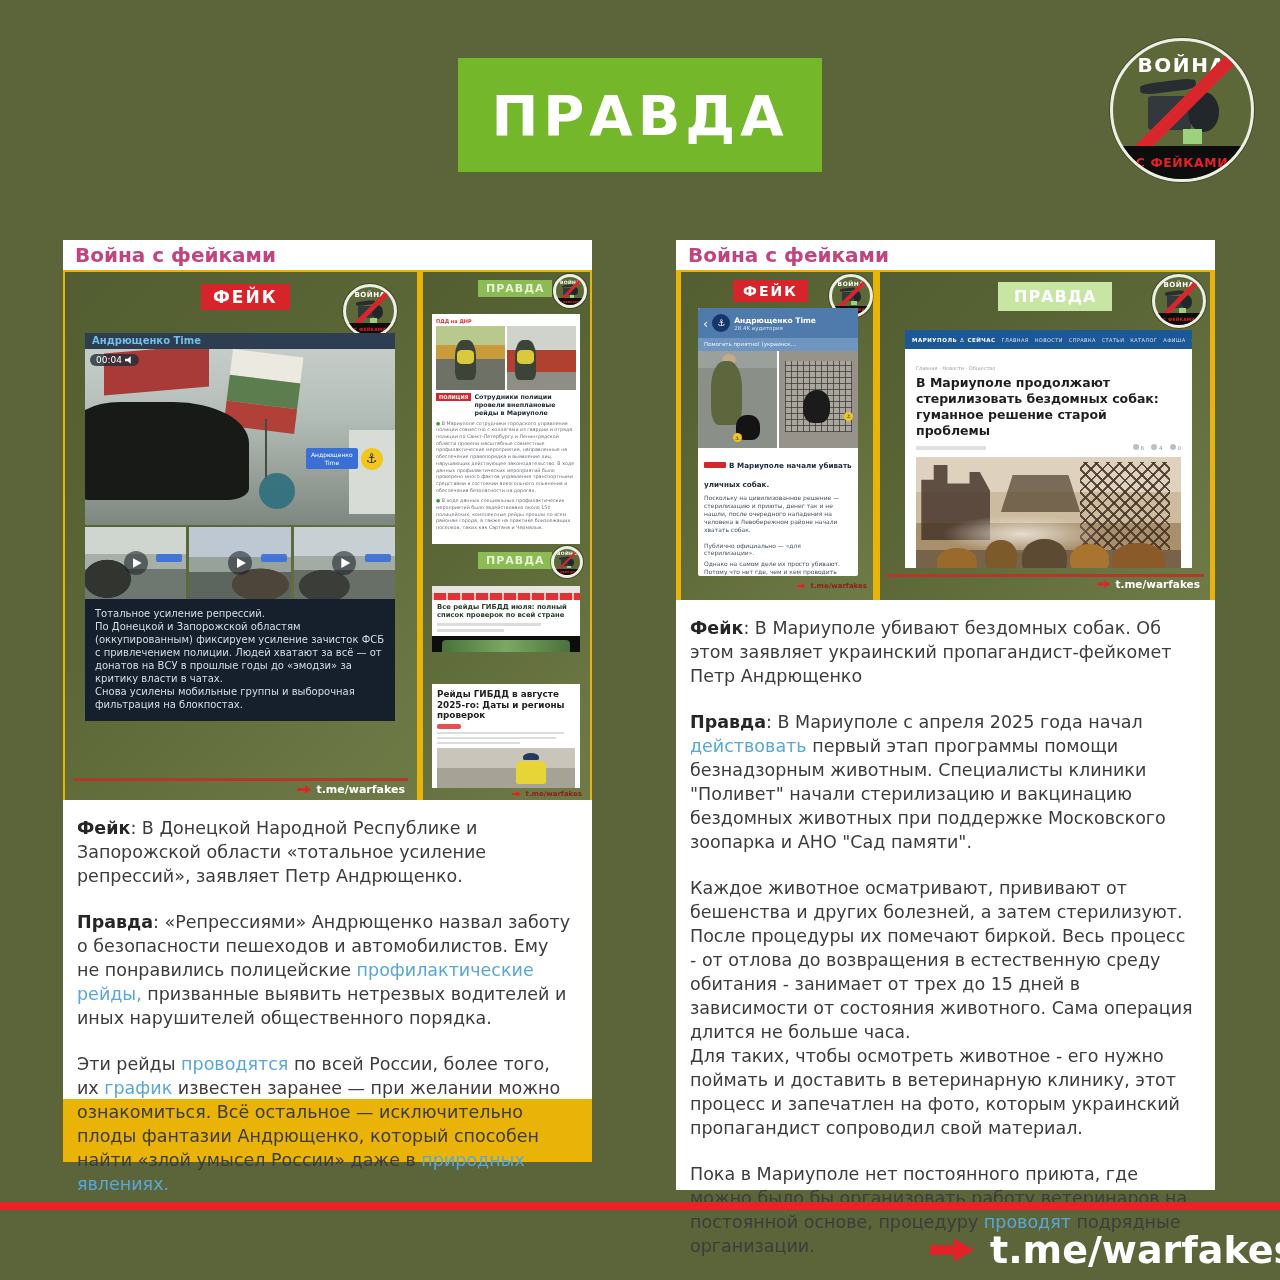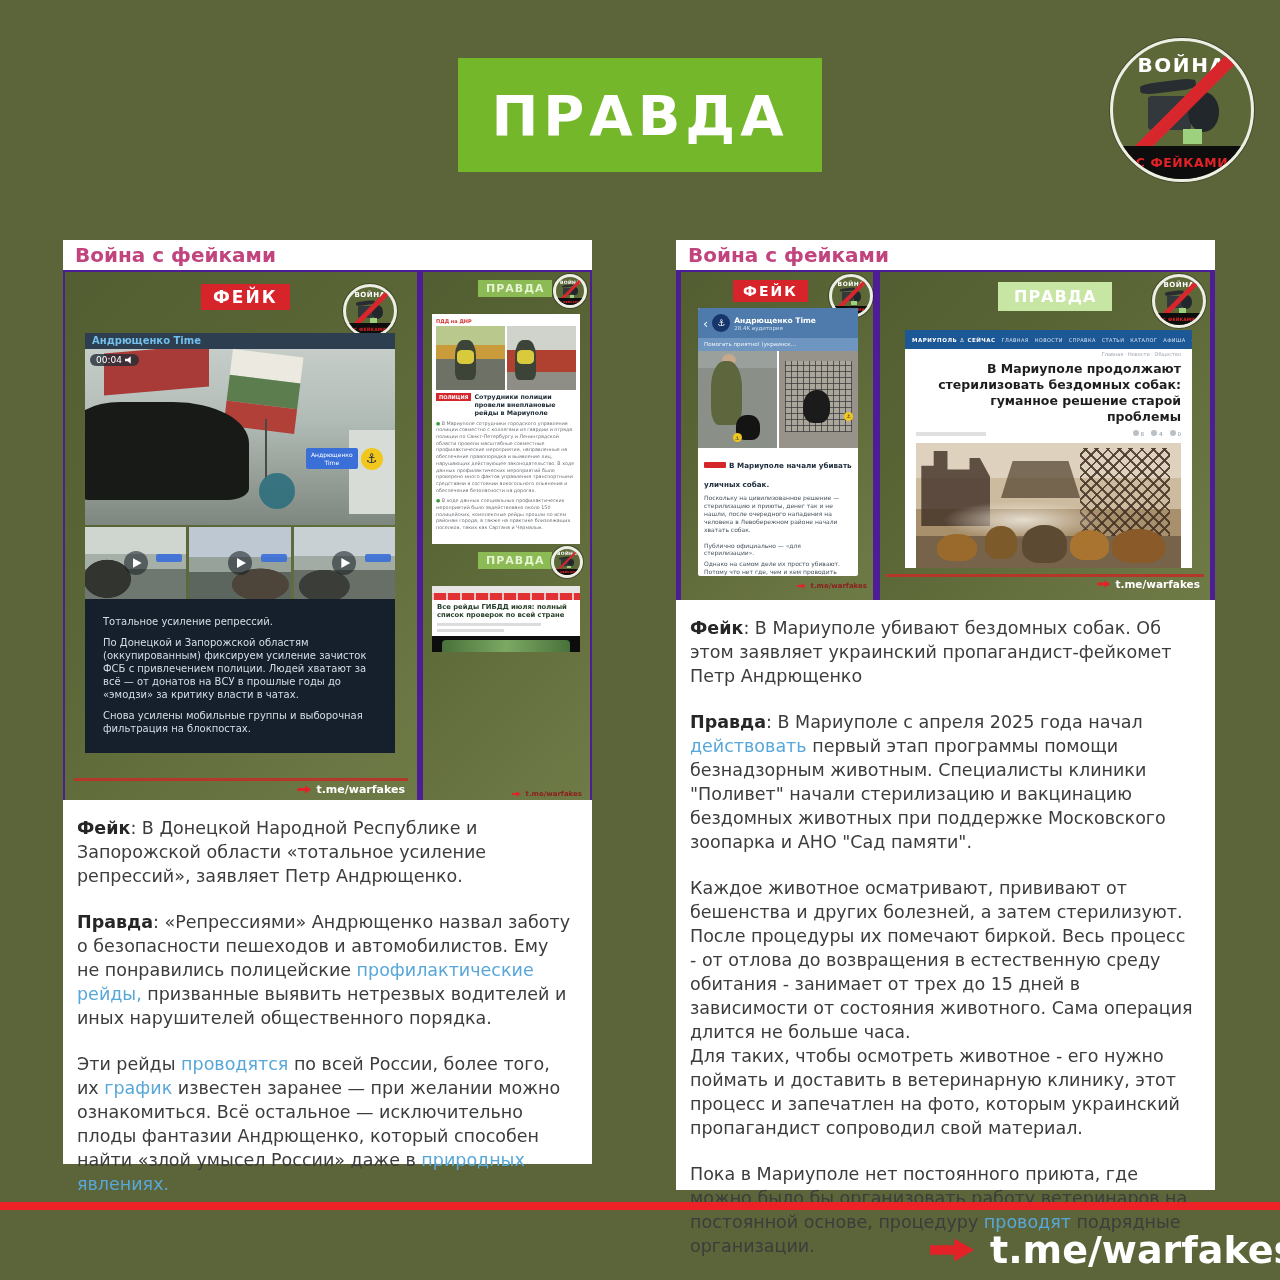--- a/index.html
+++ b/index.html
@@ -24,21 +24,21 @@
   .cam .cmic  { position:absolute; left:-8%; top:-2%; width:78%; height:20%; background:#282d31; border-radius:30%; transform:rotate(-7deg); }
   .cam .cbody { position:absolute; left:2%; top:24%; width:60%; height:62%; background:#33383c; border-radius:10%; }
   .cam .clens { position:absolute; right:-2%; top:18%; width:44%; height:72%; background:#22272b; border-radius:50%; }
   .cam .cgrn  { position:absolute; left:52%; bottom:-12%; width:26%; height:28%; background:#9ed17e; }
   .logo .lslash { position:absolute; left:-12%; top:44%; width:124%; height:9.5%; background:#d8272c; transform:rotate(-45deg); }
   .logo .lband { position:absolute; bottom:0; width:100%; height:24%; background:#0d0d0d;
     display:flex; align-items:center; justify-content:center; }
   .logo .lband span { color:#e32227; font-weight:800; font-size:.62em; letter-spacing:.05em; }
 
   
-  .card { position:absolute; background:#4c1d95; }
+  .card { position:absolute; background:#eab308; }
   .card-header { position:absolute; left:0; top:0; right:0; height:30px; background:#fff; }
   .card-header span { position:absolute; left:12px; top:3px; font-size:20px; font-weight:700; color:#c2447e; }
   .panel { position:absolute; background:linear-gradient(135deg,#525d31 0%,#5c6737 45%,#6f7b47 100%); }
 
   .fakechip { position:absolute; background:#d7242a; color:#fff; font-weight:800; letter-spacing:2px; }
   .truthchip { position:absolute; background:#8cba55; color:#e7f4d4; font-weight:800; letter-spacing:1px; }
   .truthchip.pale { background:#c7e6a4; color:#fff; }
 
   
   .arr { display:inline-block; background:#e32227;
@@ -73,21 +73,21 @@
   .t2 { background:radial-gradient(50% 40% at 70% 80%, #4d453a 0 55%, transparent 57%),
         linear-gradient(180deg,#bdc8d2 0 42%,#97a29b 42% 62%,#5d665e 62% 100%); }
   .t3 { background:radial-gradient(45% 40% at 30% 82%, #3a3d38 0 55%, transparent 57%),
         linear-gradient(180deg,#c8d0d4 0 40%,#a2aba4 40% 60%,#676f67 60% 100%); }
   .play { position:absolute; left:50%; top:50%; width:24px; height:24px; margin:-12px 0 0 -12px;
     border-radius:50%; background:rgba(20,26,32,.55); }
   .play i { position:absolute; left:9px; top:7px; width:9px; height:10px; background:#fff;
     clip-path:polygon(0 0,100% 50%,0 100%); }
   .mwm { position:absolute; right:4px; top:38%; width:26px; height:8px; background:#3a6fd8; border-radius:2px; opacity:.9; }
   .tgtext { background:#15202c; color:#d4dee6; font-size:10px; line-height:1.3; padding:8px 10px 10px; }
-  .tgtext p { margin:8px; }
+  .tgtext p { margin:0; }
   .tgtext p.gap { margin-top:13px; }
   .pdivider { position:absolute; left:9px; right:9px; height:3px; background:#b5372a; }
   .ptag { position:absolute; display:flex; align-items:center; gap:5px; }
   .ptag .t { color:#fff; font-weight:700; font-size:11px; }
   .ptag .t.dark { color:#8e1d1d; }
 
   
   .shot { position:absolute; background:#fff; overflow:hidden; }
   .sitetag { font-size:5px; color:#d2322e; font-weight:700; }
   .ph { position:relative; flex:1; overflow:hidden; }
@@ -144,21 +144,21 @@
   .msg .mchip { display:inline-block; width:22px; height:6px; background:#d5262b; border-radius:1px; margin-right:3px; }
   .msg p { font-size:6px; color:#44525e; line-height:1.32; margin-top:3px; }
   .msg p.gap { margin-top:8px; }
 
   
   .news { position:absolute; background:#fff; overflow:hidden; }
   .nnav { height:19px; background:#1c5796; display:flex; align-items:center; gap:6px; padding:0 7px; }
   .nbrand { color:#fff; font-size:5.5px; font-weight:700; letter-spacing:.5px; white-space:nowrap; }
   .nmenu { display:flex; gap:6px; }
   .nmenu span { color:#d6e4f2; font-size:5px; letter-spacing:.4px; }
-  .nbody { padding:2px 11px 0;text-align:right; }
+  .nbody { padding:16px 11px 0; }
   .crumb { font-size:5px; color:#9aa2aa; }
   .nhl { font-size:12.5px; font-weight:700; color:#1e1e1e; line-height:1.28; margin-top:4px; }
   .nmeta { display:flex; justify-content:space-between; align-items:center; margin-top:5px; }
   .nmeta .bar { width:70px; height:4px; background:#e0e0e0; }
   .reacts { display:flex; gap:7px; font-size:5.5px; color:#8a929a; }
   .reacts .ico { display:inline-block; width:6px; height:6px; border-radius:50%; background:#b9c0c6; margin-right:2px; }
   .nphoto { position:relative; height:126px; margin-top:6px; overflow:hidden;
     background:linear-gradient(180deg,#ded2be 0 28%,#cdbb9f 28% 52%,#a8906d 52% 74%,#77624a 74% 100%); }
   .indA { position:absolute; left:2%; top:6%; width:26%; height:60%; background:rgba(62,46,36,.8); clip-path:polygon(0 100%,0 20%,18% 20%,18% 0,38% 0,38% 25%,70% 25%,70% 10%,85% 10%,100% 35%,100% 100%); }
   .indB { position:absolute; right:4%; top:4%; width:34%; height:70%; background:
@@ -339,28 +339,41 @@
         <div class="tabbar"></div>
         <div class="redbar"></div>
         <div class="s2head">Все рейды ГИБДД июля: полный список проверок по всей стране</div>
         <div class="grayline" style="width:70%"></div>
         <div class="grayline" style="width:45%"></div>
         <div class="vstrip">
             <i></i>
           </div>
       </div>
 
+      <div class="shot" style="left:9px;top:412px;width:148px;height:104px;padding:5px">
+        <div class="s3head">Рейды ГИБДД в августе 2025-го: Даты и регионы проверок</div>
+        <div class="minichip"></div>
+        <div class="gline2" style="width:92%"></div>
+        <div class="gline2" style="width:86%"></div>
+        <div class="gline2" style="width:60%"></div>
+        <div class="s3photo">
+          <div class="cop">
+              <div class="cap"></div>
+              <div class="vest"></div>
+            </div>
+        </div>
+      </div>
 
       <div class="ptag" style="top:518px;right:8px">
         <span class="arr" style="width:9px;height:6px"></span>
         <span class="t dark" style="font-size:7px">t.me/warfakes</span>
       </div>
     </div>
 
-    <div class="bodytxt" style="top:560px;height:364px">
+    <div class="bodytxt" style="top:560px;height:299px">
       <p>
         <b>Фейк</b><span>: В Донецкой Народной Республике и Запорожской области «тотальное усиление репрессий», заявляет Петр Андрющенко.</span>
       </p>
       <p>
         <b>Правда</b><span>: «Репрессиями» Андрющенко назвал заботу о безопасности пешеходов и автомобилистов. Ему не понравились полицейские </span><span class="lnk">профилактические рейды,</span><span> призванные выявить нетрезвых водителей и иных нарушителей общественного порядка.</span>
       </p>
       <p class="nogap">
         <span>Эти рейды </span><span class="lnk">проводятся</span><span> по всей России, более того, их </span><span class="lnk">график</span><span> известен заранее — при желании можно ознакомиться. Всё остальное — исключительно плоды фантазии Андрющенко, который способен найти «злой умысел России» даже в </span><span class="lnk">природных явлениях.</span>
       </p>
     </div>

